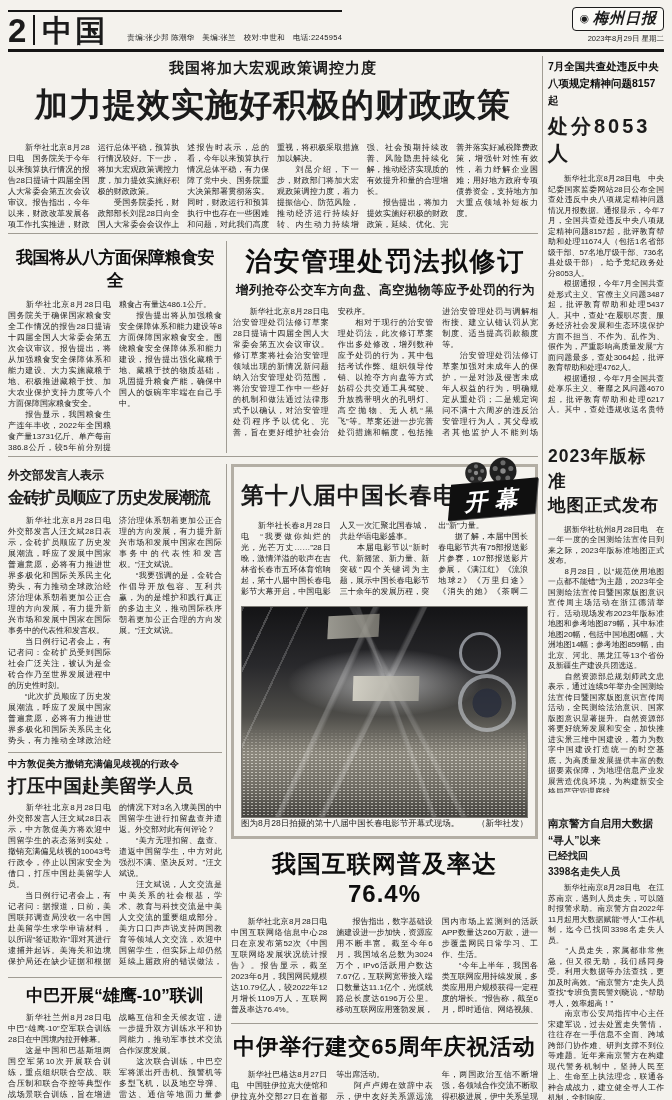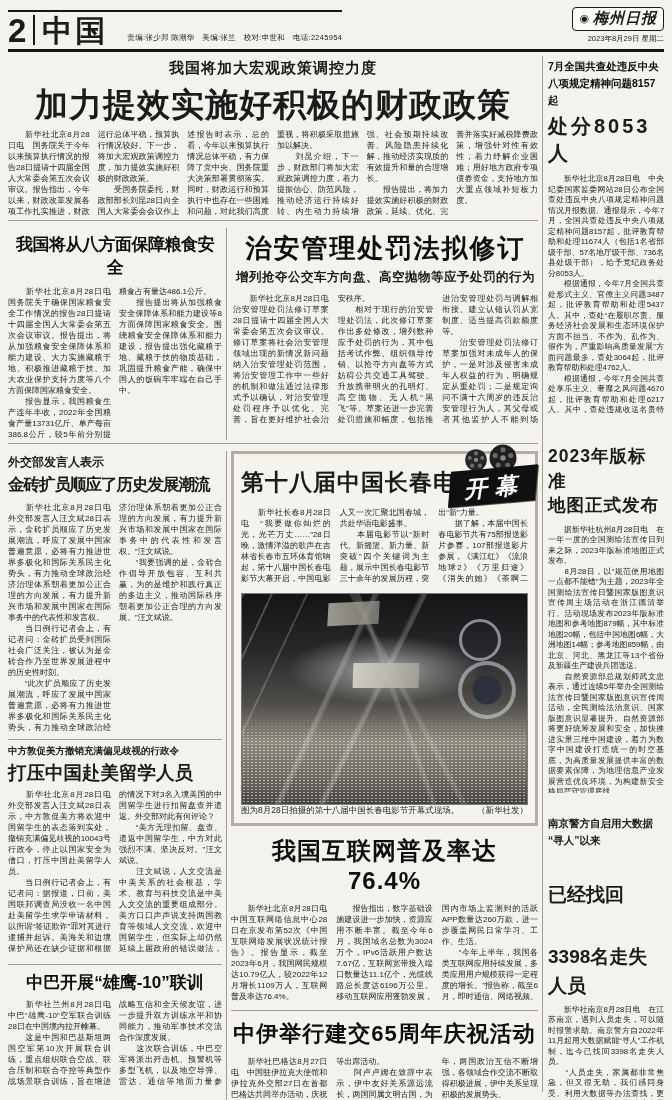--- a/index.html
+++ b/index.html
@@ -32,21 +32,21 @@
   .h-rule { height:1px; background:#a09c93; margin:3px 0; }
   .body {
     font-size:8px; line-height:11px; text-align:justify; color:#222;
     white-space:pre-line; overflow:hidden; column-fill:auto;
   }
   .art-headline { font-weight:900; text-align:center; color:#0e0e0e; }
 
   
   .lead { text-align:center; padding-top:7px; }
   .lead-kicker { font-size:15px; font-weight:bold; letter-spacing:1px; }
-  .lead-headline { font-size:33px; font-weight:900; letter-spacing:1px; margin:5px 0 1px;font-family:Liberation Serif, serif; }
+  .lead-headline { font-size:33px; font-weight:900; letter-spacing:1px; margin:5px 0 14px;font-family:Liberation Serif, serif; }
   .lead-body { column-count:6; column-gap:8px; height:88px; }
 
   
   .row2 { display:flex; height:216px; overflow:hidden; }
   .grain { width:214px; }
   .grain-headline { font-size:17px; margin:9px 0 7px; letter-spacing:-0.5px; }
   .grain-body { column-count:2; column-gap:8px; height:170px; }
   .seclaw { flex:1; padding-left:2px; }
   .seclaw-headline { font-size:26px; margin:7px 0 3px; letter-spacing:2px; }
   .seclaw-sub { font-size:12.5px; font-weight:bold; text-align:center; margin-bottom:7px; letter-spacing:.5px; }
@@ -118,21 +118,21 @@
 
   
   .right-col { flex:1; min-width:0; padding:6px 0 0 1px; position:relative; }
   .rc-kicker { font-size:10.5px; font-weight:bold; line-height:1.6; color:#0e0e0e; }
   .rc-body { font-size:7.8px; line-height:10.5px; text-align:justify; color:#222; white-space:pre-line; overflow:hidden; }
   .discipline-headline { font-size:20px; font-weight:900; letter-spacing:3px; margin:5px 0 7px; }
   .discipline-body { height:242px; }
   .map-headline { font-size:17.5px; font-weight:900; line-height:1.4; margin:28px 0 7px; letter-spacing:1px; }
   .map-body { height:268px; }
   .missing-kicker { font-size:10.5px; font-weight:bold; line-height:1.6; margin-top:22px; }
-  .missing-headline { font-size:19px; font-weight:900; line-height:1.55;margin-top:32px; }
+  .missing-headline { font-size:10px; font-weight:900; line-height:1.55; }
   .missing-body { height:300px; margin-top:4px; position:relative; z-index:2; }
   .missing-wrap { position:relative; }
 </style>
 </head>
 <body>
 
 <div class="page">
 
   <div class="masthead">
     <div class="mh-left">

